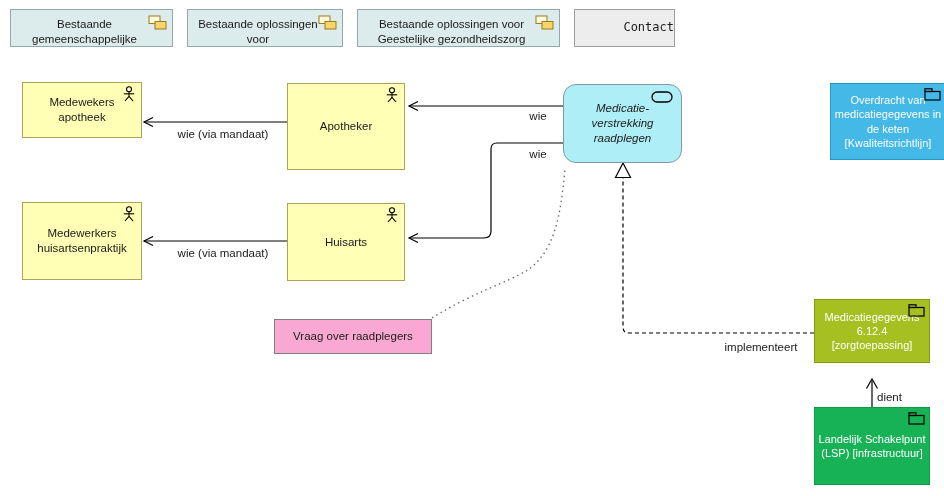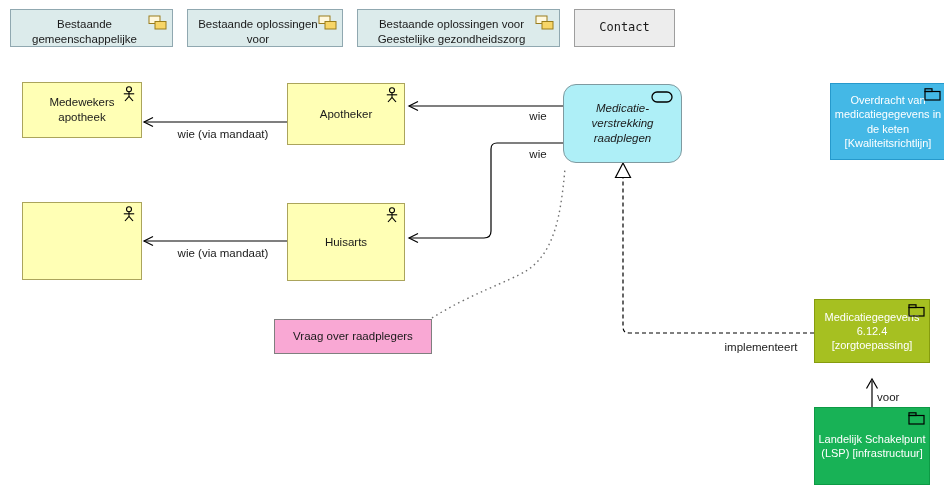--- a/index.html
+++ b/index.html
@@ -29,21 +29,21 @@
 
   .service { background:#aeeff7; border:1px solid #7f9aa0; border-radius:13px; padding:2px 8px;font-style:italic; }
   .service .icon { top:6px; right:8px; }
 
   .requirement { background:#44b8e6; border:1px solid #2699cc; color:#ffffff; font-size:11px; padding:1px 3px; }
   .application { background:#a6c021; border:1px solid #869c0e; color:#ffffff; font-size:11px; padding:1px 3px; }
   .infrastructure { background:#18b256; border:1px solid #0d9a45; color:#ffffff; font-size:11px; padding:9px 3px; }
   .requirement .icon, .application .icon, .infrastructure .icon { top:4px; right:4px; }
 
   .note { background:#f9a8d4; border:1px solid #7f7f7f; padding:2px 6px; }
-  .contact { background:#ededed; border:1px solid #9e9e9e; font-family:"DejaVu Sans Mono", monospace; font-size:12px; }
+  .contact { background:#ededed; border:1px solid #9e9e9e; font-family:"DejaVu Sans Mono", monospace; font-size:12px;justify-content:flex-end; }
 
   .edge-label {
     position:absolute; z-index:3; font-size:11.5px; color:#1a1a1a;
     text-align:center; white-space:nowrap;
   }
 </style>
 </head>
 <body>
 
 <div id="canvas">
@@ -118,21 +118,21 @@
         <circle cx="7" cy="3.2" r="2.5"></circle>
         <line x1="7" y1="5.7" x2="7" y2="10.3"></line>
         <line x1="1.8" y1="7.8" x2="12.2" y2="7.8"></line>
         <line x1="7" y1="10.3" x2="3" y2="15"></line>
         <line x1="7" y1="10.3" x2="11" y2="15"></line>
       </svg>
     </span>
     <span>Medewekers apotheek</span>
   </div>
 
-  <div class="node actor" style="left:287px;top:83px;width:118px;height:62px">
+  <div class="node actor" style="left:287px;top:83px;width:118px;height:87px">
     <span class="icon">
       <svg width="14" height="16" viewBox="0 0 14 16" stroke="#000" stroke-width="1.1" fill="none">
         <circle cx="7" cy="3.2" r="2.5"></circle>
         <line x1="7" y1="5.7" x2="7" y2="10.3"></line>
         <line x1="1.8" y1="7.8" x2="12.2" y2="7.8"></line>
         <line x1="7" y1="10.3" x2="3" y2="15"></line>
         <line x1="7" y1="10.3" x2="11" y2="15"></line>
       </svg>
     </span>
     <span>Apotheker</span>
@@ -141,20 +141,21 @@
   <div class="node actor" style="left:22px;top:202px;width:120px;height:78px">
     <span class="icon">
       <svg width="14" height="16" viewBox="0 0 14 16" stroke="#000" stroke-width="1.1" fill="none">
         <circle cx="7" cy="3.2" r="2.5"></circle>
         <line x1="7" y1="5.7" x2="7" y2="10.3"></line>
         <line x1="1.8" y1="7.8" x2="12.2" y2="7.8"></line>
         <line x1="7" y1="10.3" x2="3" y2="15"></line>
         <line x1="7" y1="10.3" x2="11" y2="15"></line>
       </svg>
     </span>
+    <span>Medewerkers huisartsenpraktijk</span>
   </div>
 
   <div class="node actor" style="left:287px;top:203px;width:118px;height:78px">
     <span class="icon">
       <svg width="14" height="16" viewBox="0 0 14 16" stroke="#000" stroke-width="1.1" fill="none">
         <circle cx="7" cy="3.2" r="2.5"></circle>
         <line x1="7" y1="5.7" x2="7" y2="10.3"></line>
         <line x1="1.8" y1="7.8" x2="12.2" y2="7.8"></line>
         <line x1="7" y1="10.3" x2="3" y2="15"></line>
         <line x1="7" y1="10.3" x2="11" y2="15"></line>
@@ -204,15 +205,15 @@
       </svg>
     </span>
     <span>Landelijk Schakelpunt (LSP) [infrastructuur]</span>
   </div>
 
   <div class="edge-label" style="left:518px;top:110px;width:40px">wie</div>
   <div class="edge-label" style="left:518px;top:148px;width:40px">wie</div>
   <div class="edge-label" style="left:148px;top:128px;width:150px">wie (via mandaat)</div>
   <div class="edge-label" style="left:148px;top:247px;width:150px">wie (via mandaat)</div>
   <div class="edge-label" style="left:701px;top:341px;width:120px">implementeert</div>
-  <div class="edge-label" style="left:877px;top:391px;width:50px;text-align:left">voor</div>
+  <div class="edge-label" style="left:877px;top:391px;width:50px;text-align:left">dient</div>
 
 </div>
 
 </body></html>

